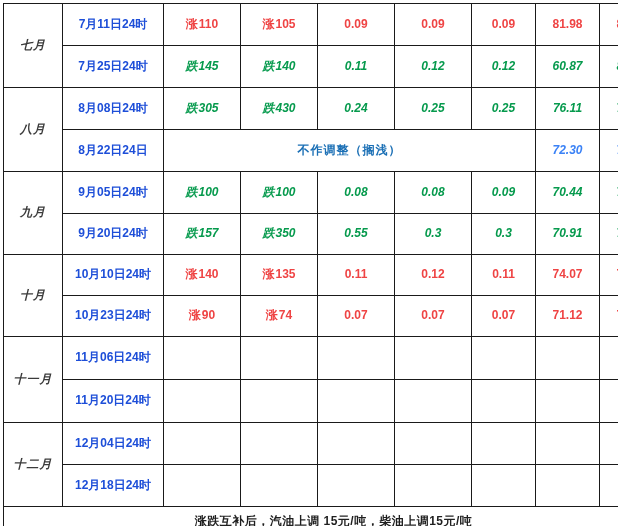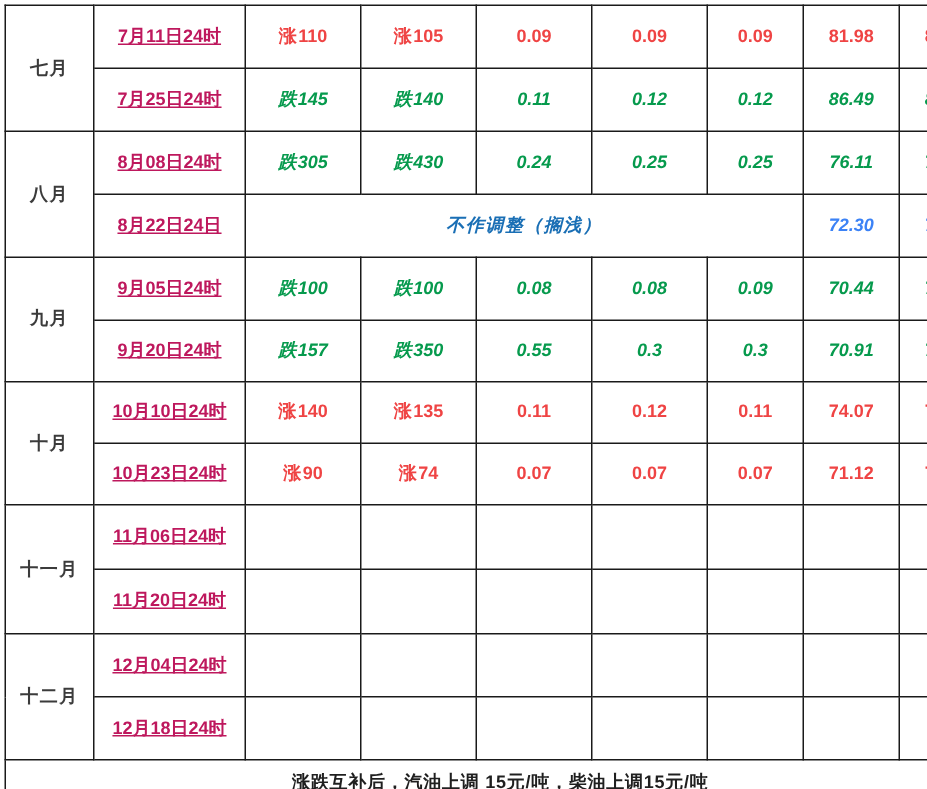--- a/index.html
+++ b/index.html
@@ -48,47 +48,46 @@
   col.c-g95   { width: 77px; }
   col.c-d0    { width: 64px; }
   col.c-crude1{ width: 64px; }
   col.c-crude2{ width: 64px; }
 
   td.month-cell {
     font-size: 14px;
     color: #3b3b3b;
     letter-spacing: 1px;
     font-weight: bold;
+    font-style: italic;
   }
   td.date-cell {
     font-size: 13px;
-    color: #be185d;
-    font-weight: bold;
-    text-decoration: underline;
+    color: #1d4ed8;
+    font-weight: bold;
   }
   td.val {
     font-size: 12.5px;
     font-weight: bold;
   }
   td.val.up   { color: #ef4444; }
   td.val.down { color: #069a4d; font-style: italic; }
   td.val.flat { color: #3b82f6; font-style: italic; }
   td.val.empty { color: transparent; }
 
   .arrow {
     font-size: 12px;
     font-weight: bold;
     margin-right: 1px;
   }
   td.note-cell {
     color: #1a6fb5;
     font-size: 14px;
     font-weight: bold;
     letter-spacing: 1px;
-    font-style: italic;
   }
   td.footer-cell {
     font-size: 13px;
     color: #1f1f1f;
     font-weight: bold;
     text-align: center;
     letter-spacing: 0.5px;
   }
 </style>
 </head>
@@ -119,21 +118,21 @@
           <td class="val up">81.98</td>
           <td class="val up">85.05</td>
         </tr>
         <tr style="height: 42px;">
           <td class="date-cell">7月25日24时</td>
           <td class="val down"><span class="arrow">跌</span><span>145</span></td>
           <td class="val down"><span class="arrow">跌</span><span>140</span></td>
           <td class="val down">0.11</td>
           <td class="val down">0.12</td>
           <td class="val down">0.12</td>
-          <td class="val down">86.49</td>
+          <td class="val down">60.87</td>
           <td class="val down">81.19</td>
         </tr>
         <tr style="height: 42px;">
           <td class="month-cell" rowspan="2">八月</td>
           <td class="date-cell">8月08日24时</td>
           <td class="val down"><span class="arrow">跌</span><span>305</span></td>
           <td class="val down"><span class="arrow">跌</span><span>430</span></td>
           <td class="val down">0.24</td>
           <td class="val down">0.25</td>
           <td class="val down">0.25</td>

